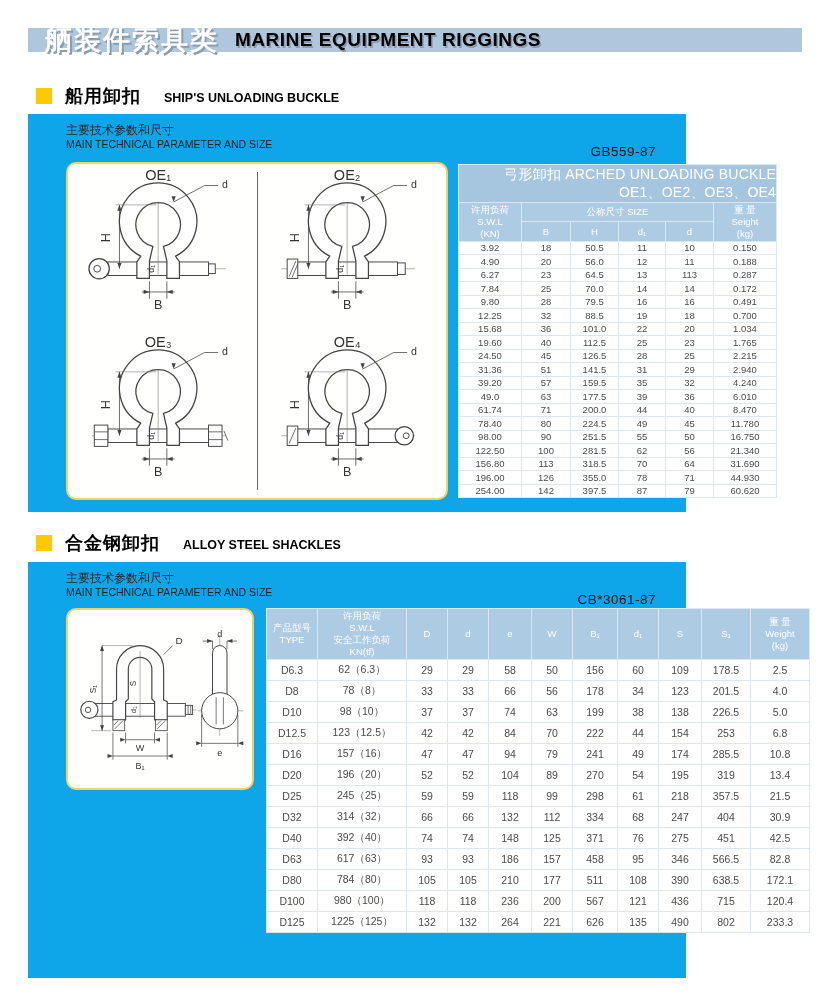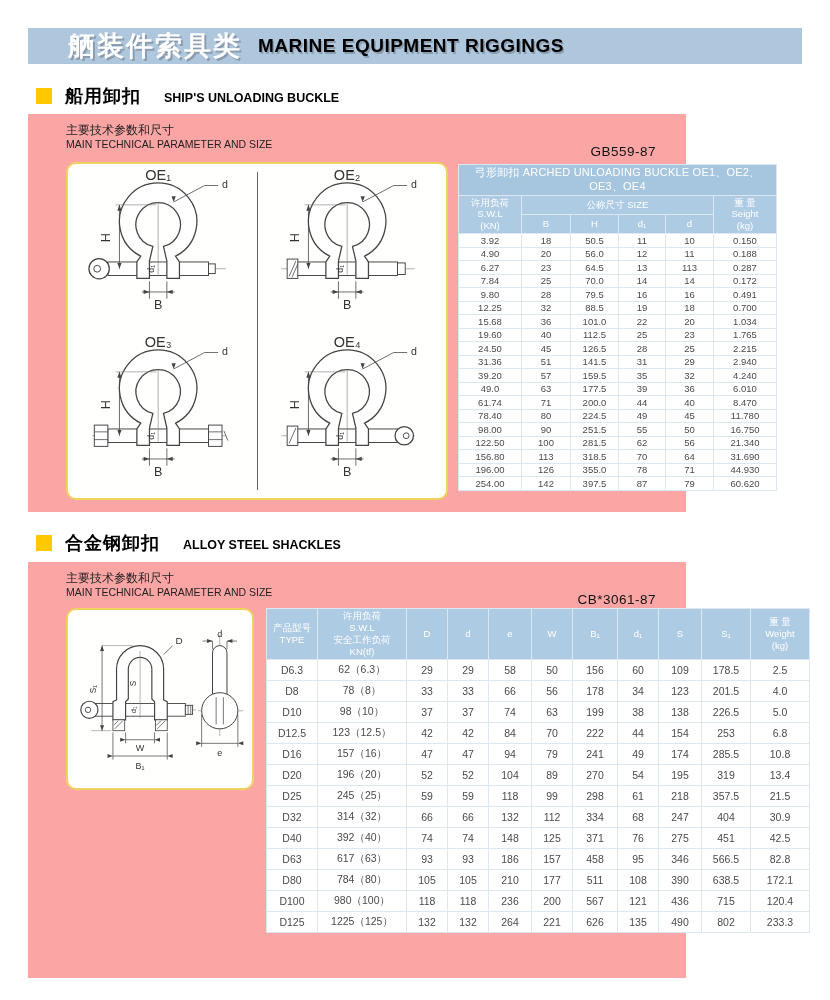--- a/index.html
+++ b/index.html
@@ -1,56 +1,56 @@
 <!DOCTYPE html>
 <html><head>
 <meta charset="utf-8">
 <style>
   html,body{margin:0;padding:0;width:830px;height:1000px;overflow:hidden;background:#fff;
     font-family:"Liberation Sans","DejaVu Sans",sans-serif;}
   .page{position:absolute;left:0;top:0;width:830px;height:1000px;background:#fff;}
 
   
-  .banner{position:absolute;left:28px;top:28px;width:774px;height:36px;background:#afc7dd;
-    display:flex;align-items:center;padding-left:40px;box-sizing:border-box;}
+  .banner{position:absolute;left:28px;top:28px;width:774px;height:24px;background:#afc7dd;
+    display:flex;align-items:center;padding-left:17px;box-sizing:border-box;}
   .banner-zh{font-size:27px;font-weight:bold;color:#fff;letter-spacing:2px;
     text-shadow:2px 2px 0 #8a9cae;white-space:nowrap;}
   .banner-en{font-size:19px;font-weight:bold;color:#000000;margin-left:16px;letter-spacing:.5px;
     text-shadow:1.5px 1.5px 0 #8a9cae;white-space:nowrap;}
 
   
   .sec-head{position:absolute;left:36px;display:flex;align-items:center;height:24px;}
   #sec1{top:84px;} #sec2{top:531px;}
   .bullet{width:16px;height:16px;background:#ffc800;margin-right:13px;flex:0 0 auto;}
   .sec-zh{font-size:18px;font-weight:bold;color:#000;letter-spacing:1px;}
   .sec-en{font-size:12.5px;font-weight:bold;color:#000;margin-left:23px;padding-top:3px;}
 
   
-  .panel{position:absolute;left:28px;width:658px;background:#fca5a5;}
+  .panel{position:absolute;left:28px;width:658px;background:#0ea5e9;}
   #panel1{top:114px;height:398px;}
   #panel2{top:562px;height:416px;}
   .param-zh{position:absolute;left:38px;top:8px;font-size:12px;color:#222;}
   .param-en{position:absolute;left:38px;top:24px;font-size:10.5px;color:#222;}
   .standard{position:absolute;right:30px;top:30px;font-size:13.5px;color:#111;letter-spacing:.5px;}
 
   
   .dbox{position:absolute;background:#fffffd;border:2px solid #eed35e;border-radius:10px;box-sizing:border-box;}
   #dbox1{left:38px;top:48px;width:382px;height:338px;display:grid;
     grid-template-columns:1fr 1fr;grid-template-rows:1fr 1fr;place-items:center;}
   #dbox1 .vdiv{position:absolute;left:50%;top:8px;bottom:8px;width:1px;background:#666;}
   #dbox2{left:38px;top:46px;width:188px;height:182px;display:flex;align-items:center;justify-content:center;}
   .dbox svg text{font-family:"Liberation Sans","DejaVu Sans",sans-serif;fill:#333;}
 
   
   table{border-collapse:separate;border-spacing:1px;position:absolute;table-layout:fixed;}
   th{background:#aecbe4;color:#fff;font-weight:normal;text-align:center;vertical-align:middle;
      padding:1px 0;line-height:1.25;}
   td{background:#fff;color:#4a4a4a;text-align:center;vertical-align:middle;padding:0;}
   #table1{left:430px;top:50px;width:312px;font-size:9.5px;background:#dde7f1;}
-  #table1 .t1-title{background:#a6c6e0;font-size:11px;letter-spacing:.2px;height:14px;padding:1px 0;}
+  #table1 .t1-title{background:#a6c6e0;font-size:14px;letter-spacing:.2px;height:14px;padding:1px 0;text-align:right;}
   #table1 td{height:12.5px;font-size:9.5px;}
   #table1 th{font-size:9.5px;}
   #table2{left:238px;top:46px;width:534px;background:#dde7f1;}
   #table2 th{font-size:9.5px;}
   #table2 td{height:20px;font-size:10.5px;}
 </style>
 </head>
 <body>
 
 <div class="page">

